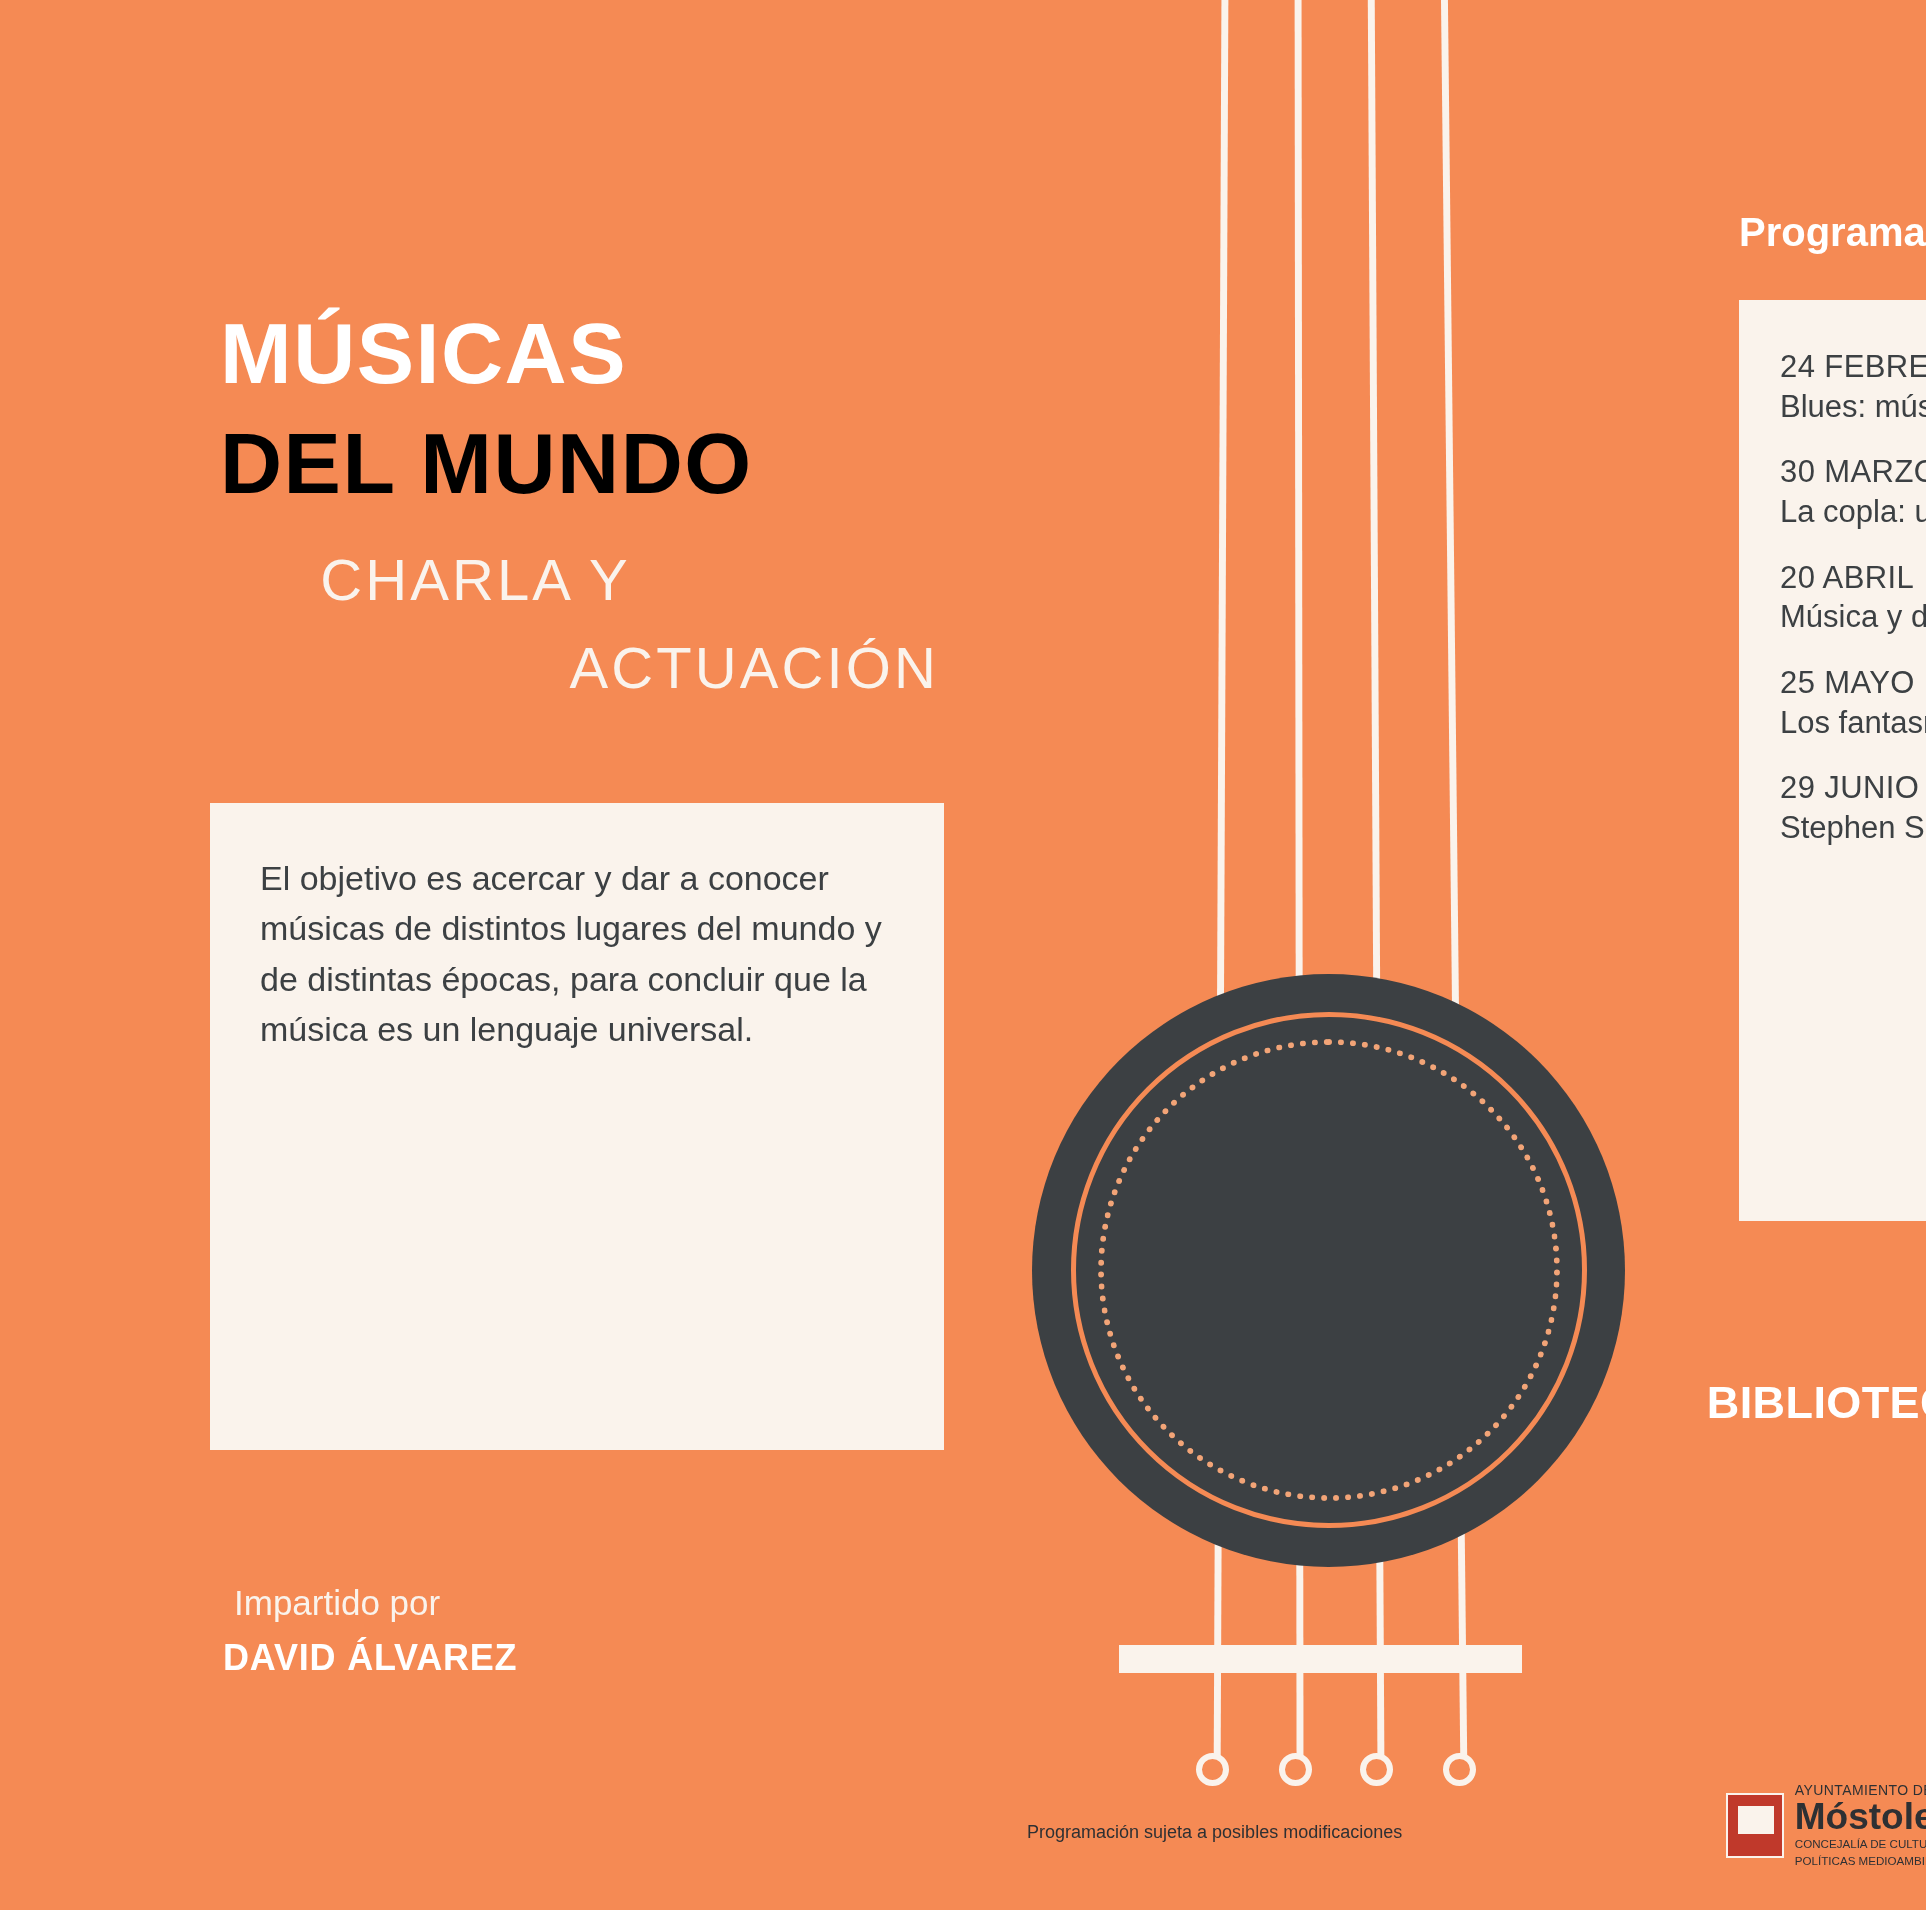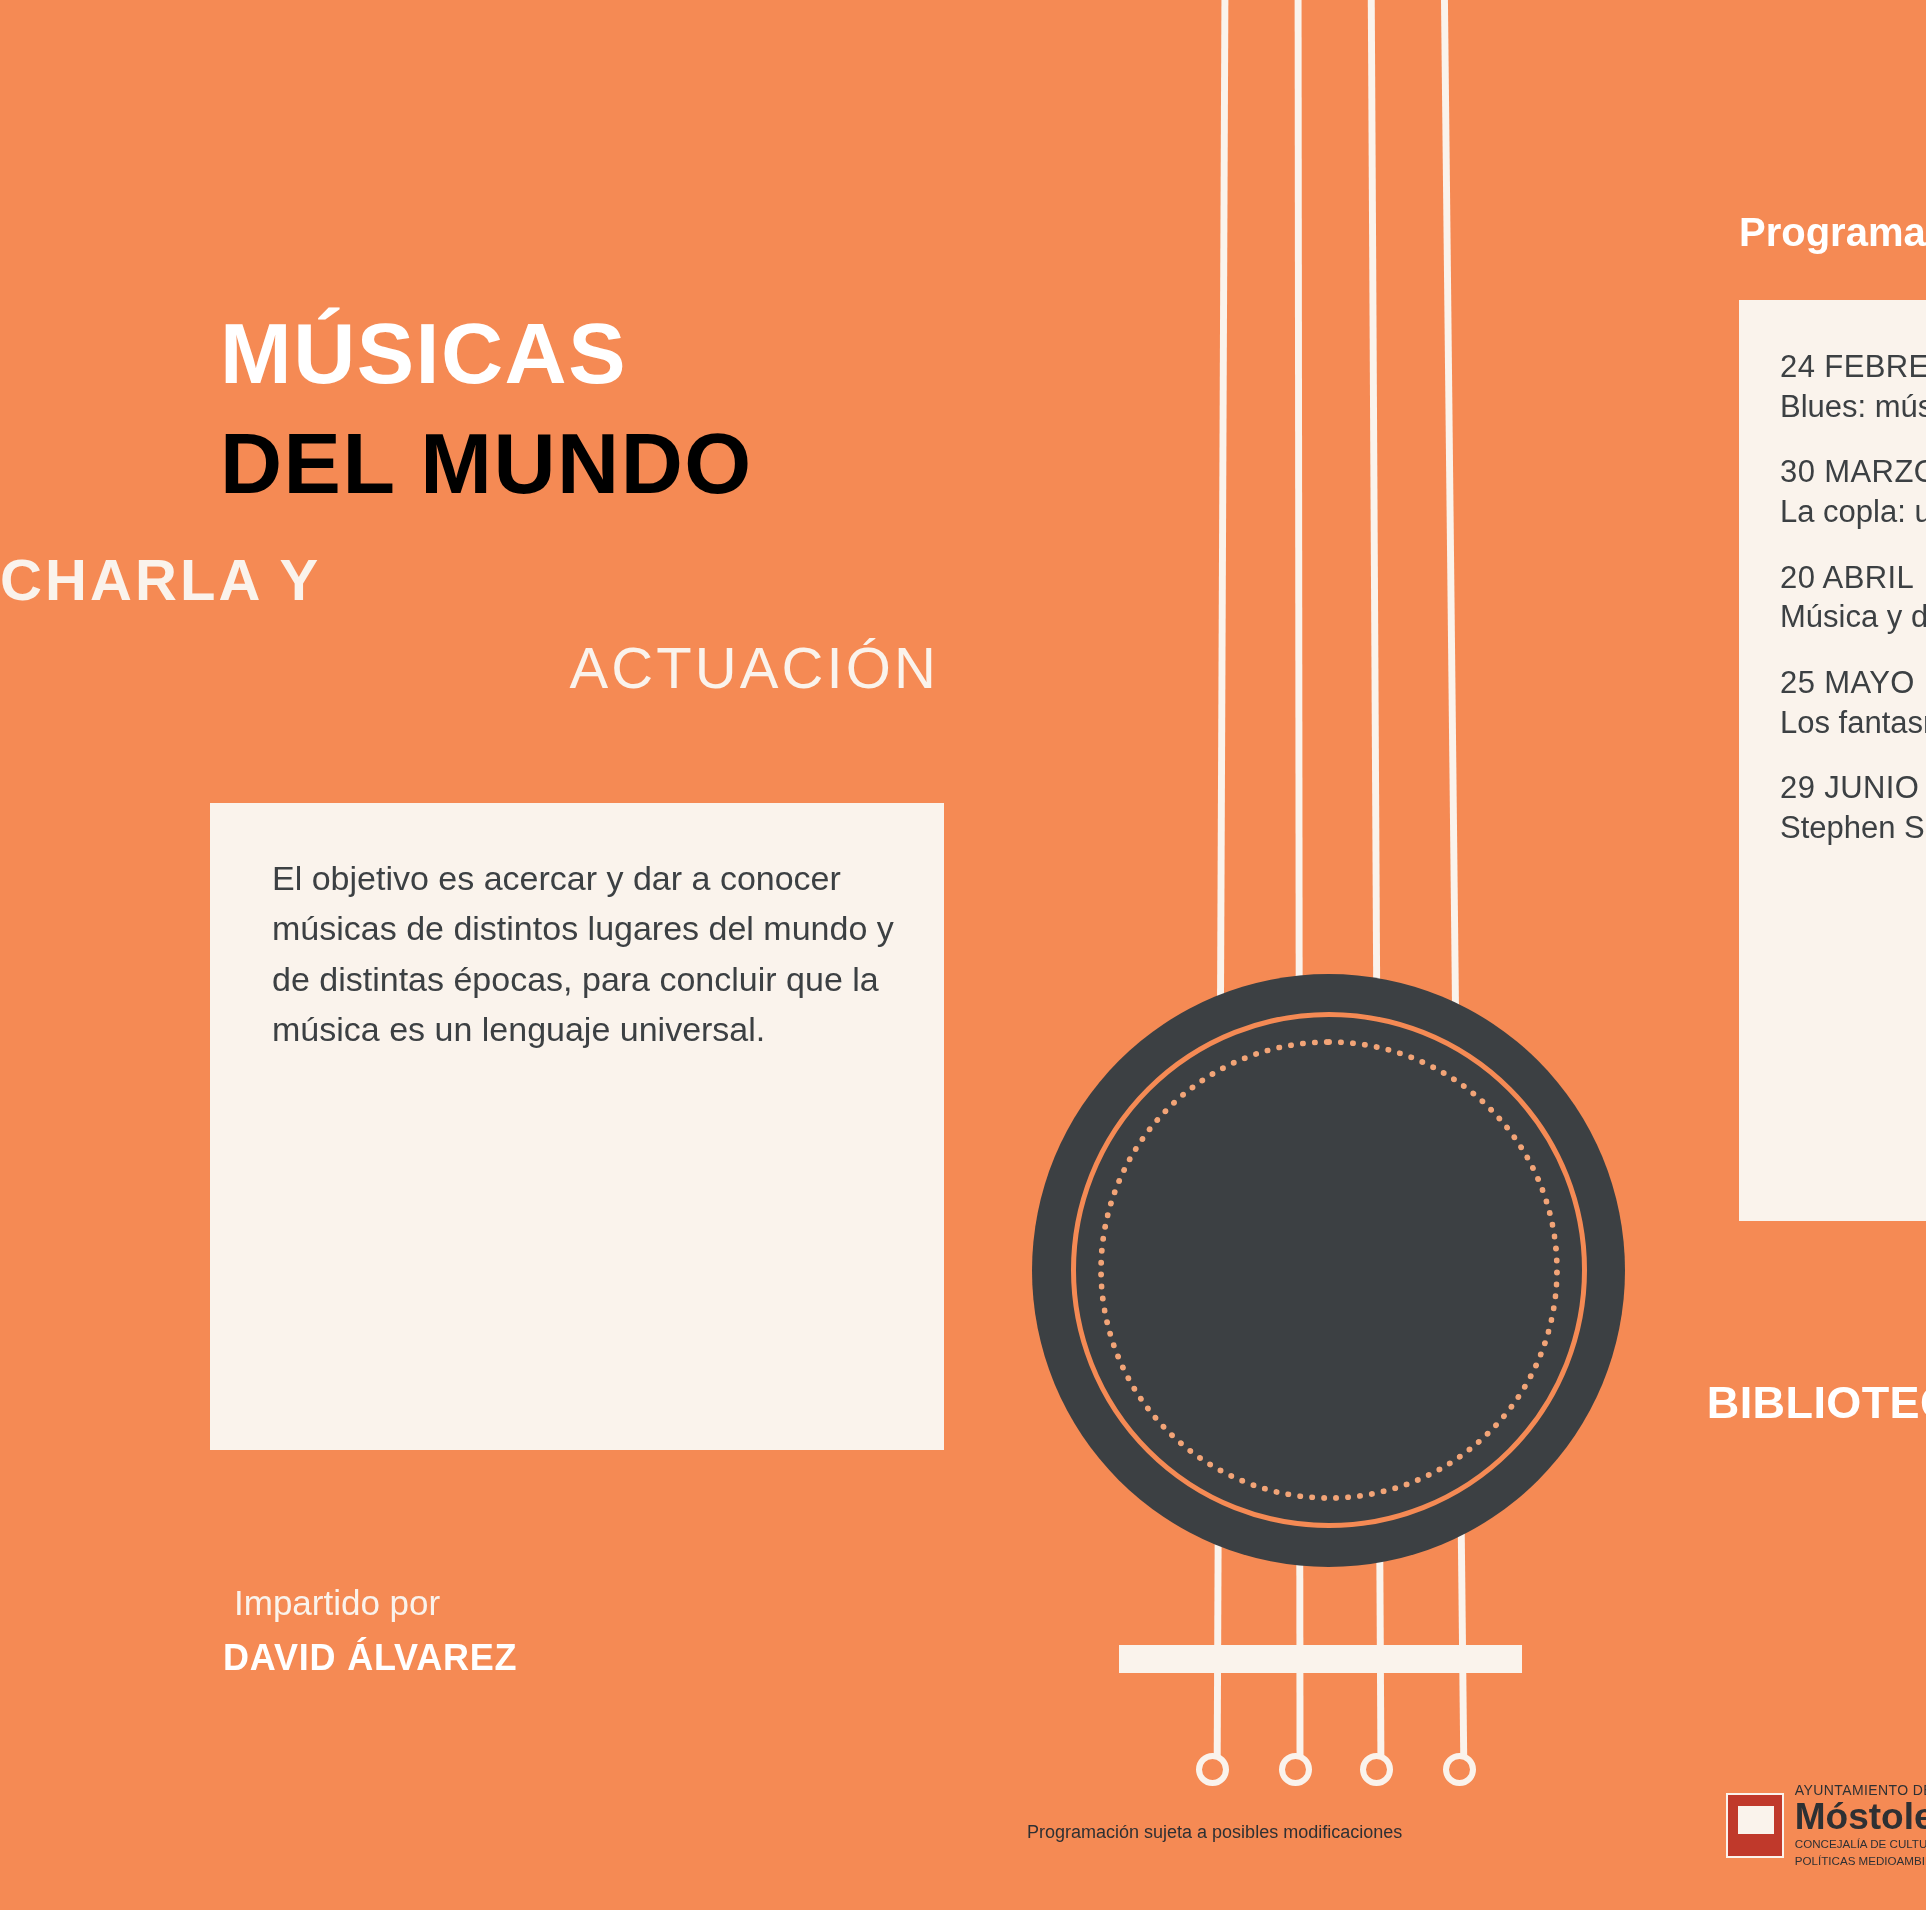--- a/index.html
+++ b/index.html
@@ -95,27 +95,27 @@
     position: absolute;
     left: 220px;
     top: 414px;
     font-size: 86px;
     font-weight: bold;
     color: #000000;
     letter-spacing: 1.5px;
   }
   .subtitle-1 {
     position: absolute;
-    left: 0px;
+    left: 13px;
     top: 546px;
     width: 925px;
-    text-align: left;
+    text-align: center;
     font-size: 58px;
     color: #FAF3EC;
-    font-weight: 700;
+    font-weight: 400;
     letter-spacing: 3.1px;
   }
   .subtitle-2 {
     position: absolute;
     left: 14px;
     top: 634px;
     width: 925px;
     text-align: right;
     font-size: 58px;
     color: #FAF3EC;
@@ -134,21 +134,21 @@
   .intro-text {
     position: absolute;
     left: 260px;
     top: 853px;
     width: 639px;
     font-size: 34px;
     line-height: 1.48;
     color: #3C4043;
   }
   .intro-text p { margin: 0 0 29px 0; }
-  .intro-text p:last-child { margin-bottom: 0; margin-left: 12px; }
+  .intro-text p:last-child { margin-bottom: 0; }
 
   .impartido-label {
     position: absolute;
     left: 234px;
     top: 1583px;
     font-size: 35px;
     color: #FAF3EC;
     font-weight: 300;
   }
   .impartido-name {

